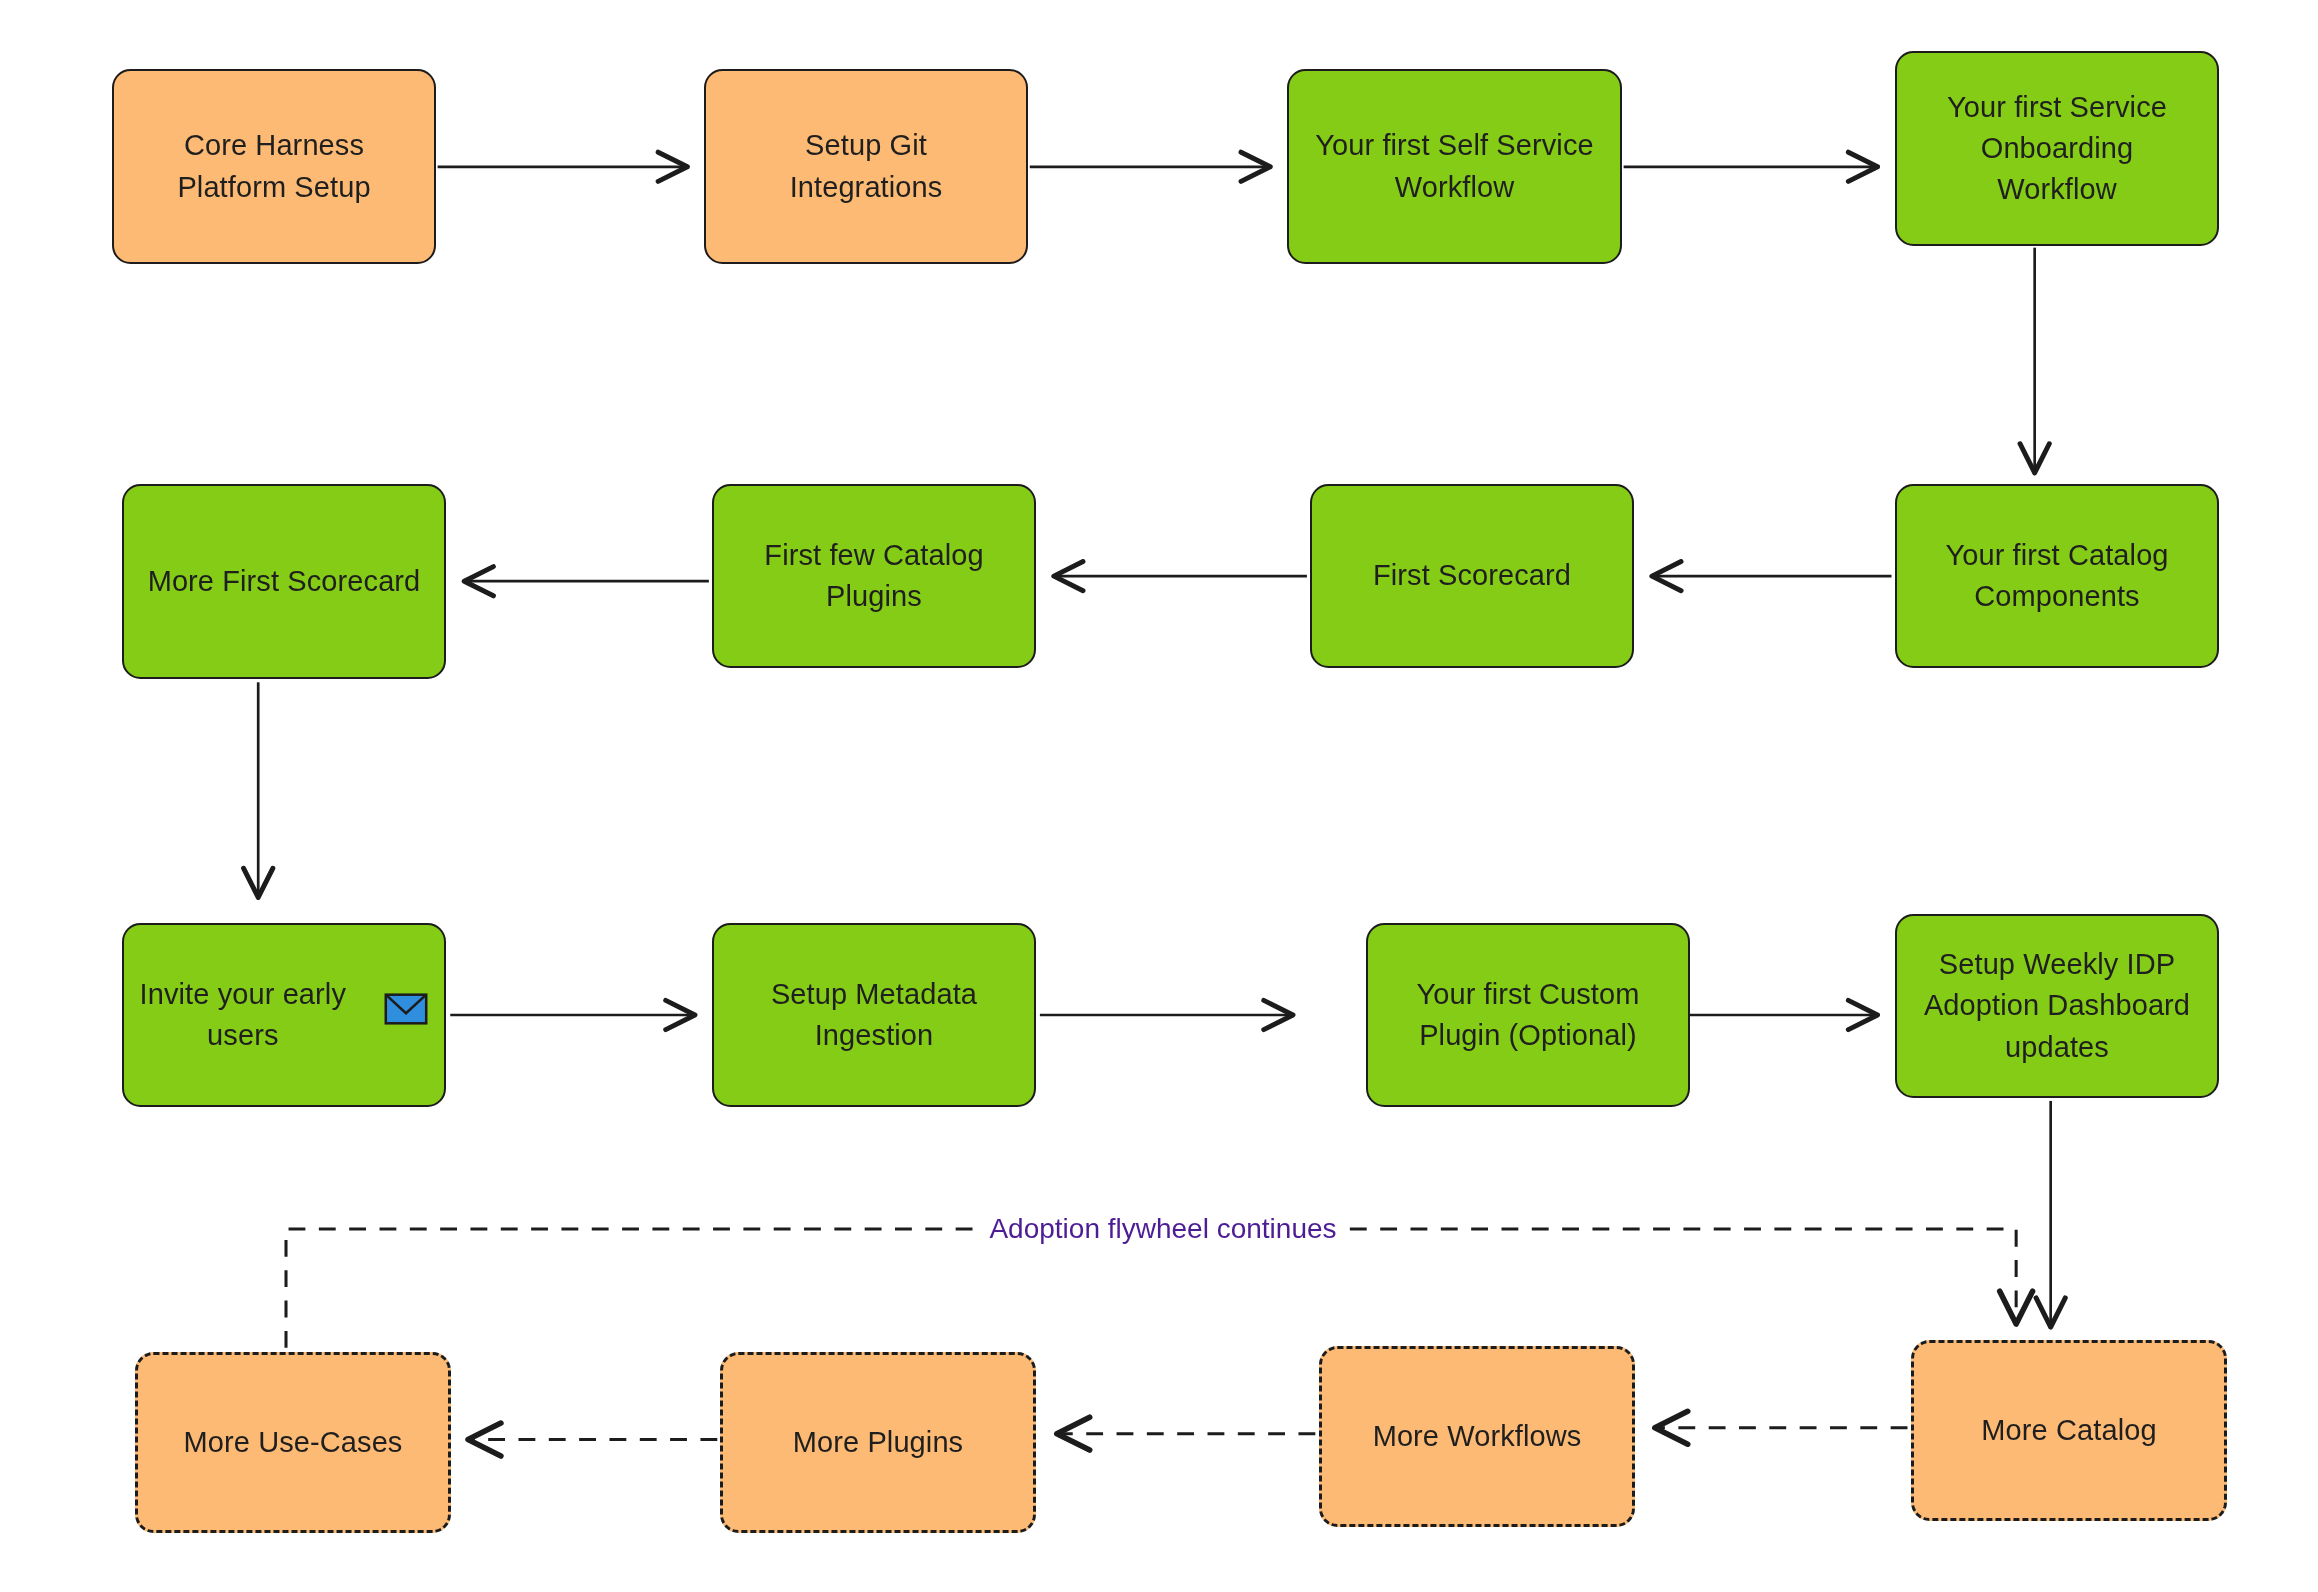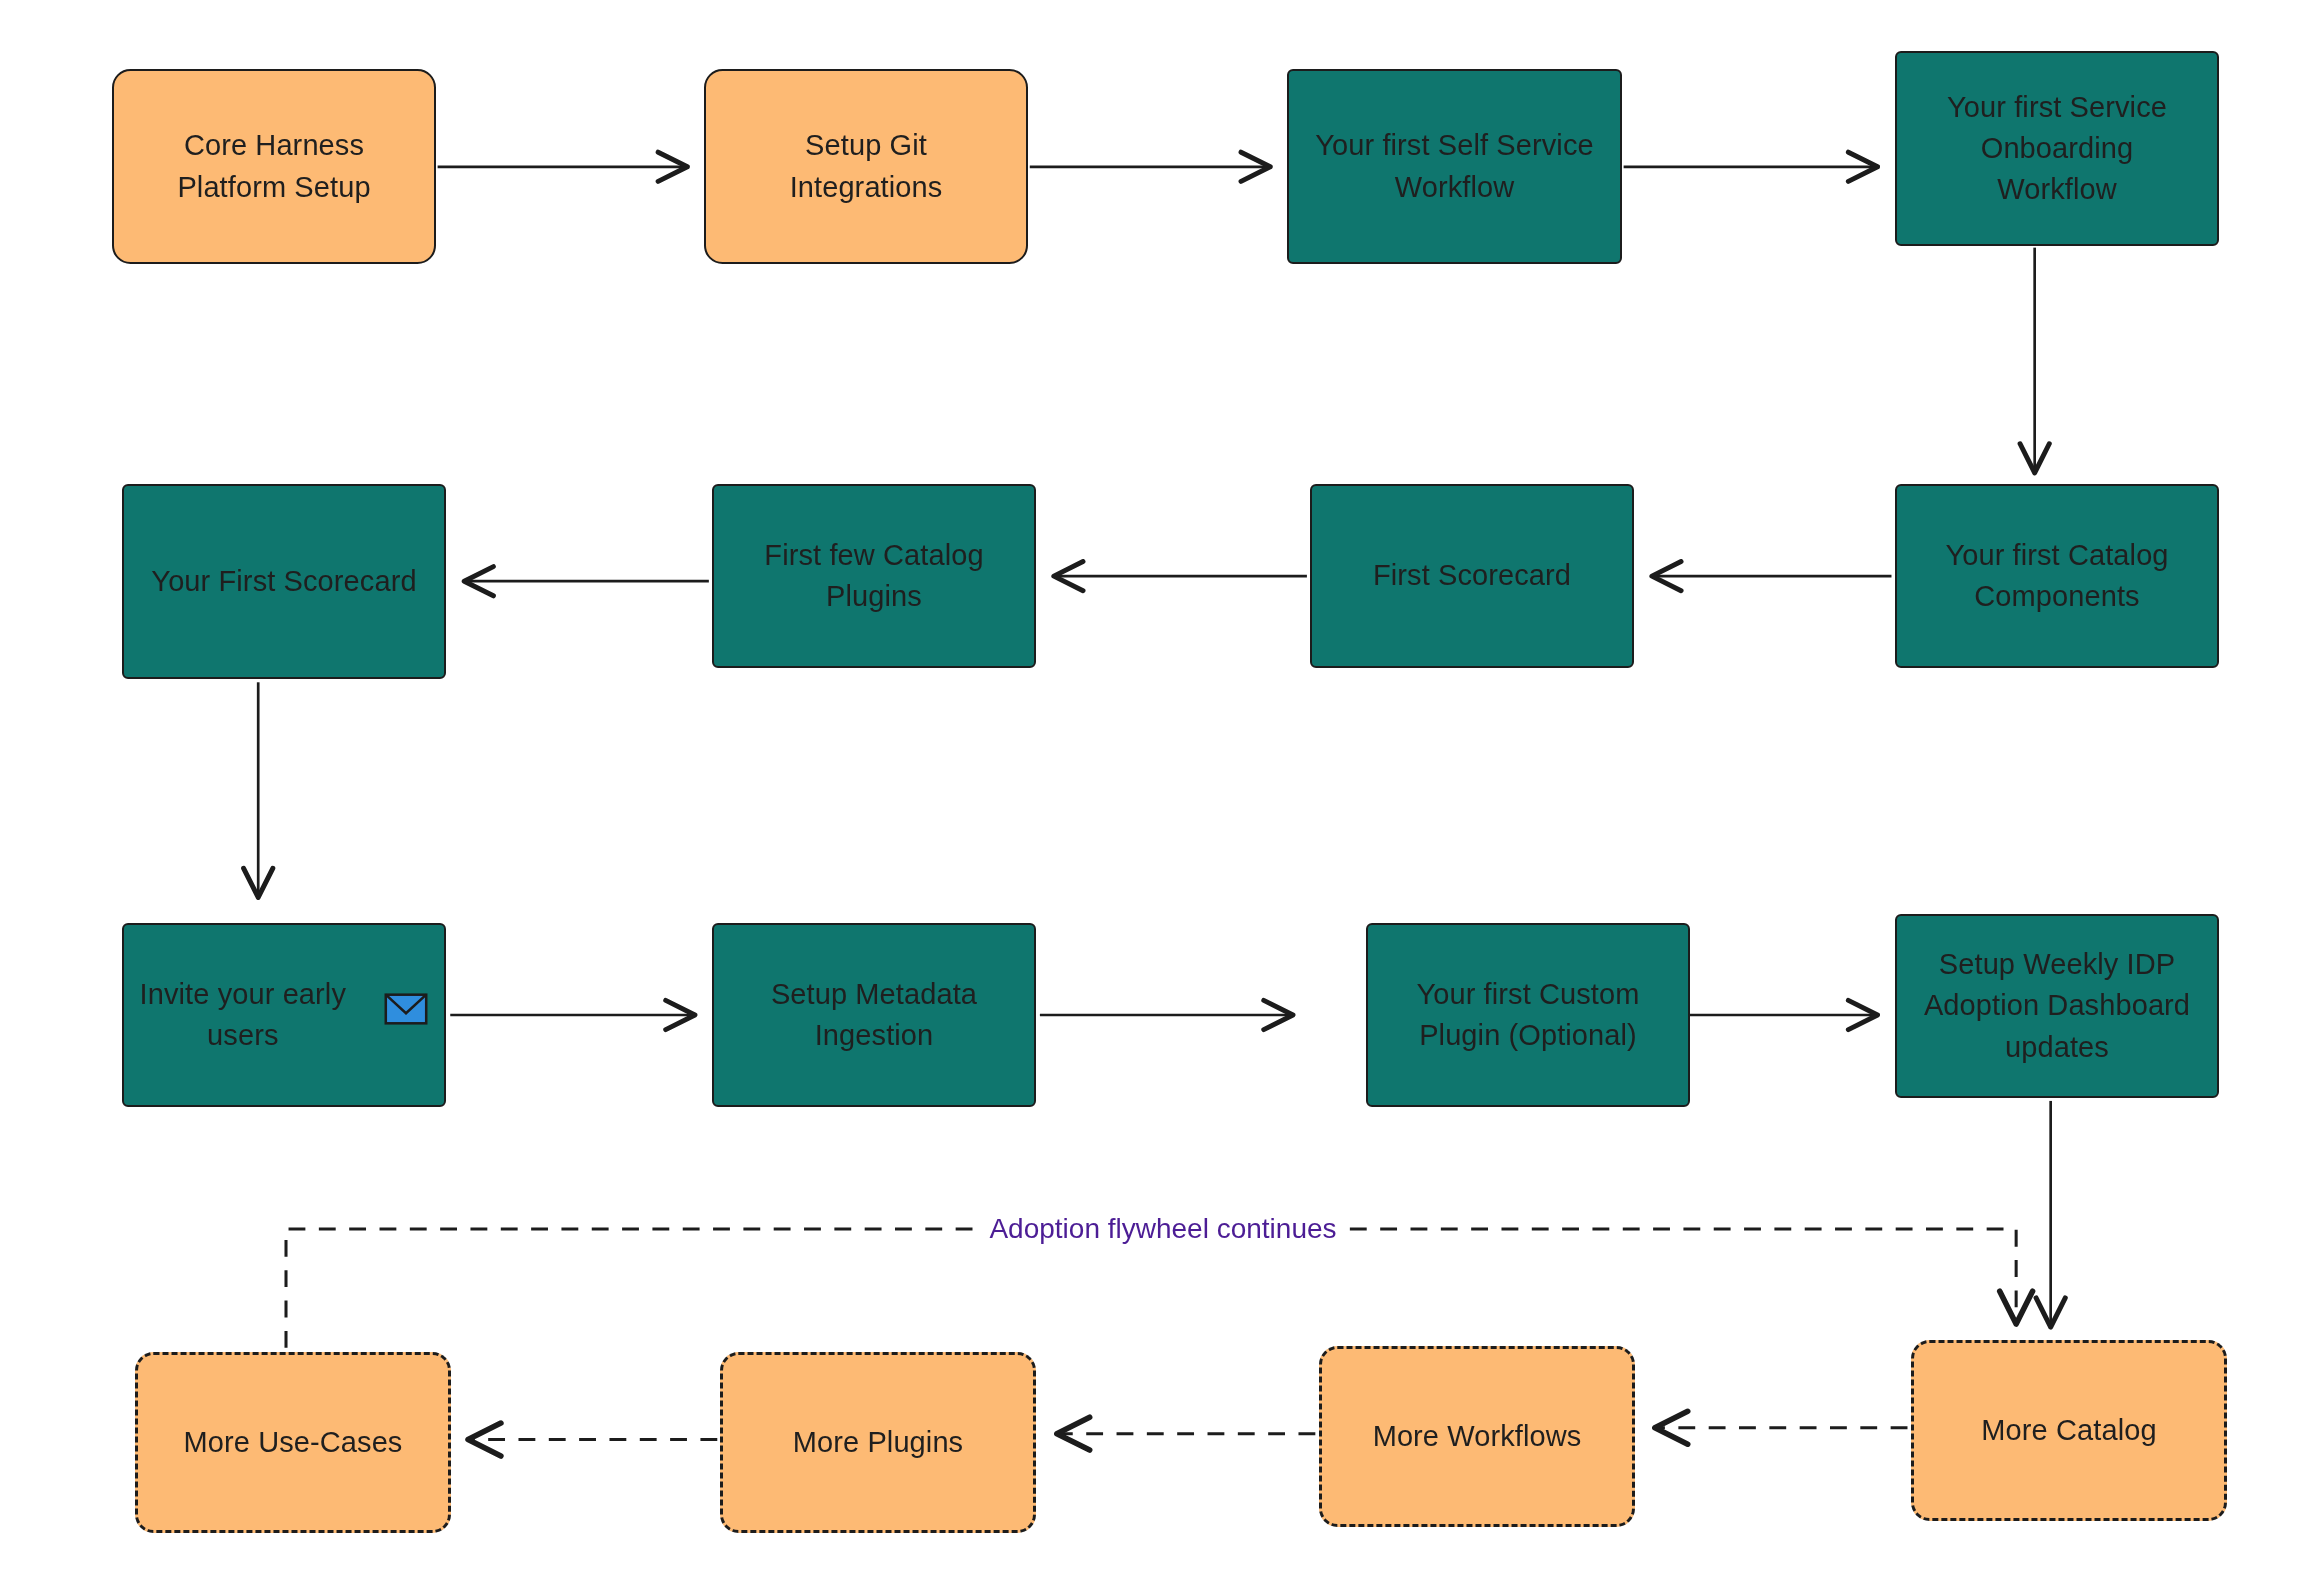--- a/index.html
+++ b/index.html
@@ -36,21 +36,21 @@
     border-radius: 18.5px;
     border: 2.5px solid #1c1c1c;
     color: #1f1f1f;
     font-size: 29px;
     line-height: 1.42;
     letter-spacing: 0.1px;
     padding: 6.7px 13.5px;
     white-space: pre-line;
   }
   .node.blue  { background: #fdba74; }
-  .node.green { background: #0f766e; border-radius: 6px; }
+  .node.green { background: #84cc16; }
   .node.dashed {
     border-style: dashed;
     border-width: 3.4px;
   }
   .node-label { display: block; }
   .node .emoji {
     display: inline-block;
     vertical-align: -3.4px;
     margin-left: 8.4px;
   }
@@ -162,21 +162,21 @@
   <div class="node green" style="left:1310px; top:484px; width:324px; height:184px;">
     <span class="node-label">First Scorecard</span>
   </div>
 
   <div class="node green" style="left:712px; top:484px; width:324px; height:184px;">
     <span class="node-label">First few Catalog
 Plugins</span>
   </div>
 
   <div class="node green" style="left:122px; top:484px; width:324px; height:195px;">
-    <span class="node-label">Your First Scorecard</span>
+    <span class="node-label">More First Scorecard</span>
   </div>
 
   <div class="node green" style="left:122px; top:923px; width:324px; height:184px;gap:30px;">
     <span class="node-label">Invite your early
 users</span><span class="emoji"><svg width="44" height="32" viewBox="0 0 52 38" xmlns="http://www.w3.org/2000/svg">
           <rect x="2" y="2" width="48" height="34" fill="#2f8ede" stroke="#1c1c1c" stroke-width="3"></rect>
           <path d="M 2 2 L 26 24 L 50 2" fill="none" stroke="#1c1c1c" stroke-width="3"></path>
         </svg></span>
   </div>
 

